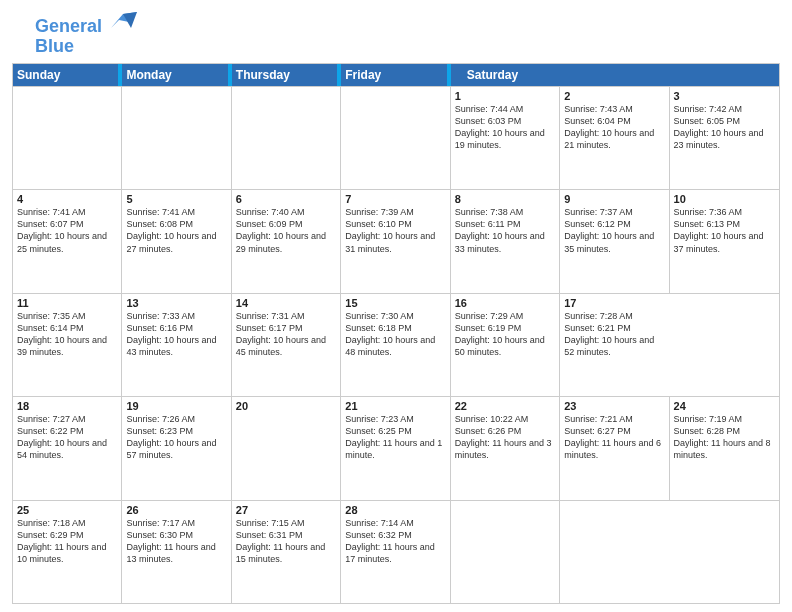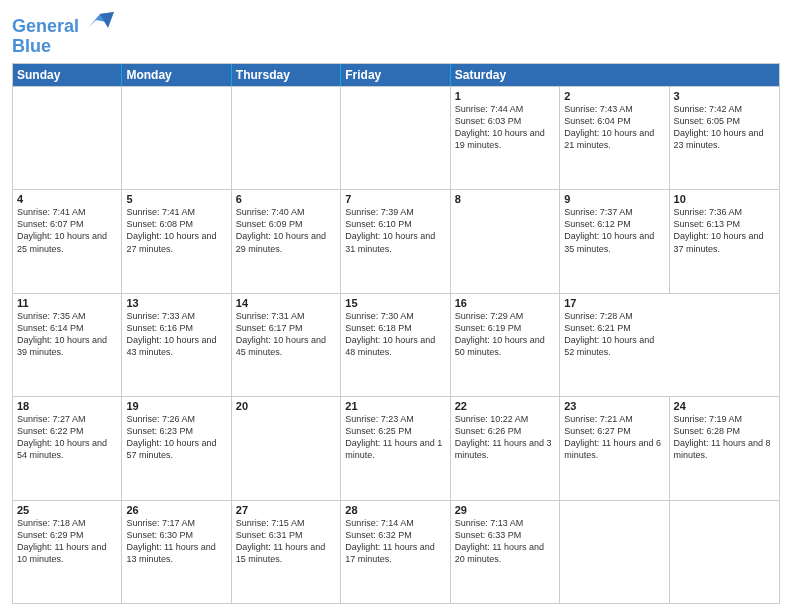--- a/index.html
+++ b/index.html
@@ -15,20 +15,21 @@
       height: 612px;
       padding: 10px 12px 8px 12px;
       display: flex;
       flex-direction: column;
     }
     .header {
       display: flex;
       justify-content: space-between;
       align-items: flex-start;
       margin-bottom: 6px;
+      margin-left: 23px;
     }
     .logo {
       display: flex;
       align-items: center;
     }
     .logo-text {
       font-size: 18px;
       font-weight: bold;
       color: #333;
       line-height: 1.1;
@@ -63,23 +64,23 @@
       display: grid;
       grid-template-columns: repeat(7, 1fr);
       background: #2e6db4;
     }
     .cal-header-cell {
       color: #fff;
       font-size: 12px;
       font-weight: bold;
       padding: 4px 4px;
       text-align: left;
-      border-right: 1px solid #0ea5e9;
-    }
-    .cal-header-cell:last-child { border-right: none; }
+      border-right: 4px solid #0ea5e9;
+    }
+    .cal-header-cell:last-child { border-right: none; margin-left: 12px; }
     .cal-body {
       flex: 1;
       display: flex;
       flex-direction: column;
     }
     .cal-row {
       display: grid;
       grid-template-columns: repeat(7, 1fr);
       flex: 1;
       border-top: 1px solid #ccc;
@@ -182,20 +183,23 @@
 Daylight: 10 hours and 29 minutes.</div>
           </div>
           <div class="cal-cell">
             <div class="day-num">7</div>
             <div class="day-info">Sunrise: 7:39 AM
 Sunset: 6:10 PM
 Daylight: 10 hours and 31 minutes.</div>
           </div>
           <div class="cal-cell">
             <div class="day-num">8</div>
+            <div class="day-info">Sunrise: 7:38 AM
+Sunset: 6:11 PM
+Daylight: 10 hours and 33 minutes.</div>
           </div>
           <div class="cal-cell">
             <div class="day-num">9</div>
             <div class="day-info">Sunrise: 7:37 AM
 Sunset: 6:12 PM
 Daylight: 10 hours and 35 minutes.</div>
           </div>
           <div class="cal-cell">
             <div class="day-num">10</div>
             <div class="day-info">Sunrise: 7:36 AM
@@ -299,25 +303,19 @@
             <div class="day-num">27</div>
             <div class="day-info">Sunrise: 7:15 AM
 Sunset: 6:31 PM
 Daylight: 11 hours and 15 minutes.</div>
           </div>
           <div class="cal-cell">
             <div class="day-num">28</div>
             <div class="day-info">Sunrise: 7:14 AM
 Sunset: 6:32 PM
 Daylight: 11 hours and 17 minutes.</div>
-          </div>
-          <div class="cal-cell">
-            <div class="day-num">29</div>
-            <div class="day-info">Sunrise: 7:13 AM
-Sunset: 6:33 PM
-Daylight: 11 hours and 20 minutes.</div>
           </div>
           <div class="cal-cell empty"></div>
           <div class="cal-cell empty"></div>
         </div>
       </div>
   </div>
 </div>
 
 </body></html>

